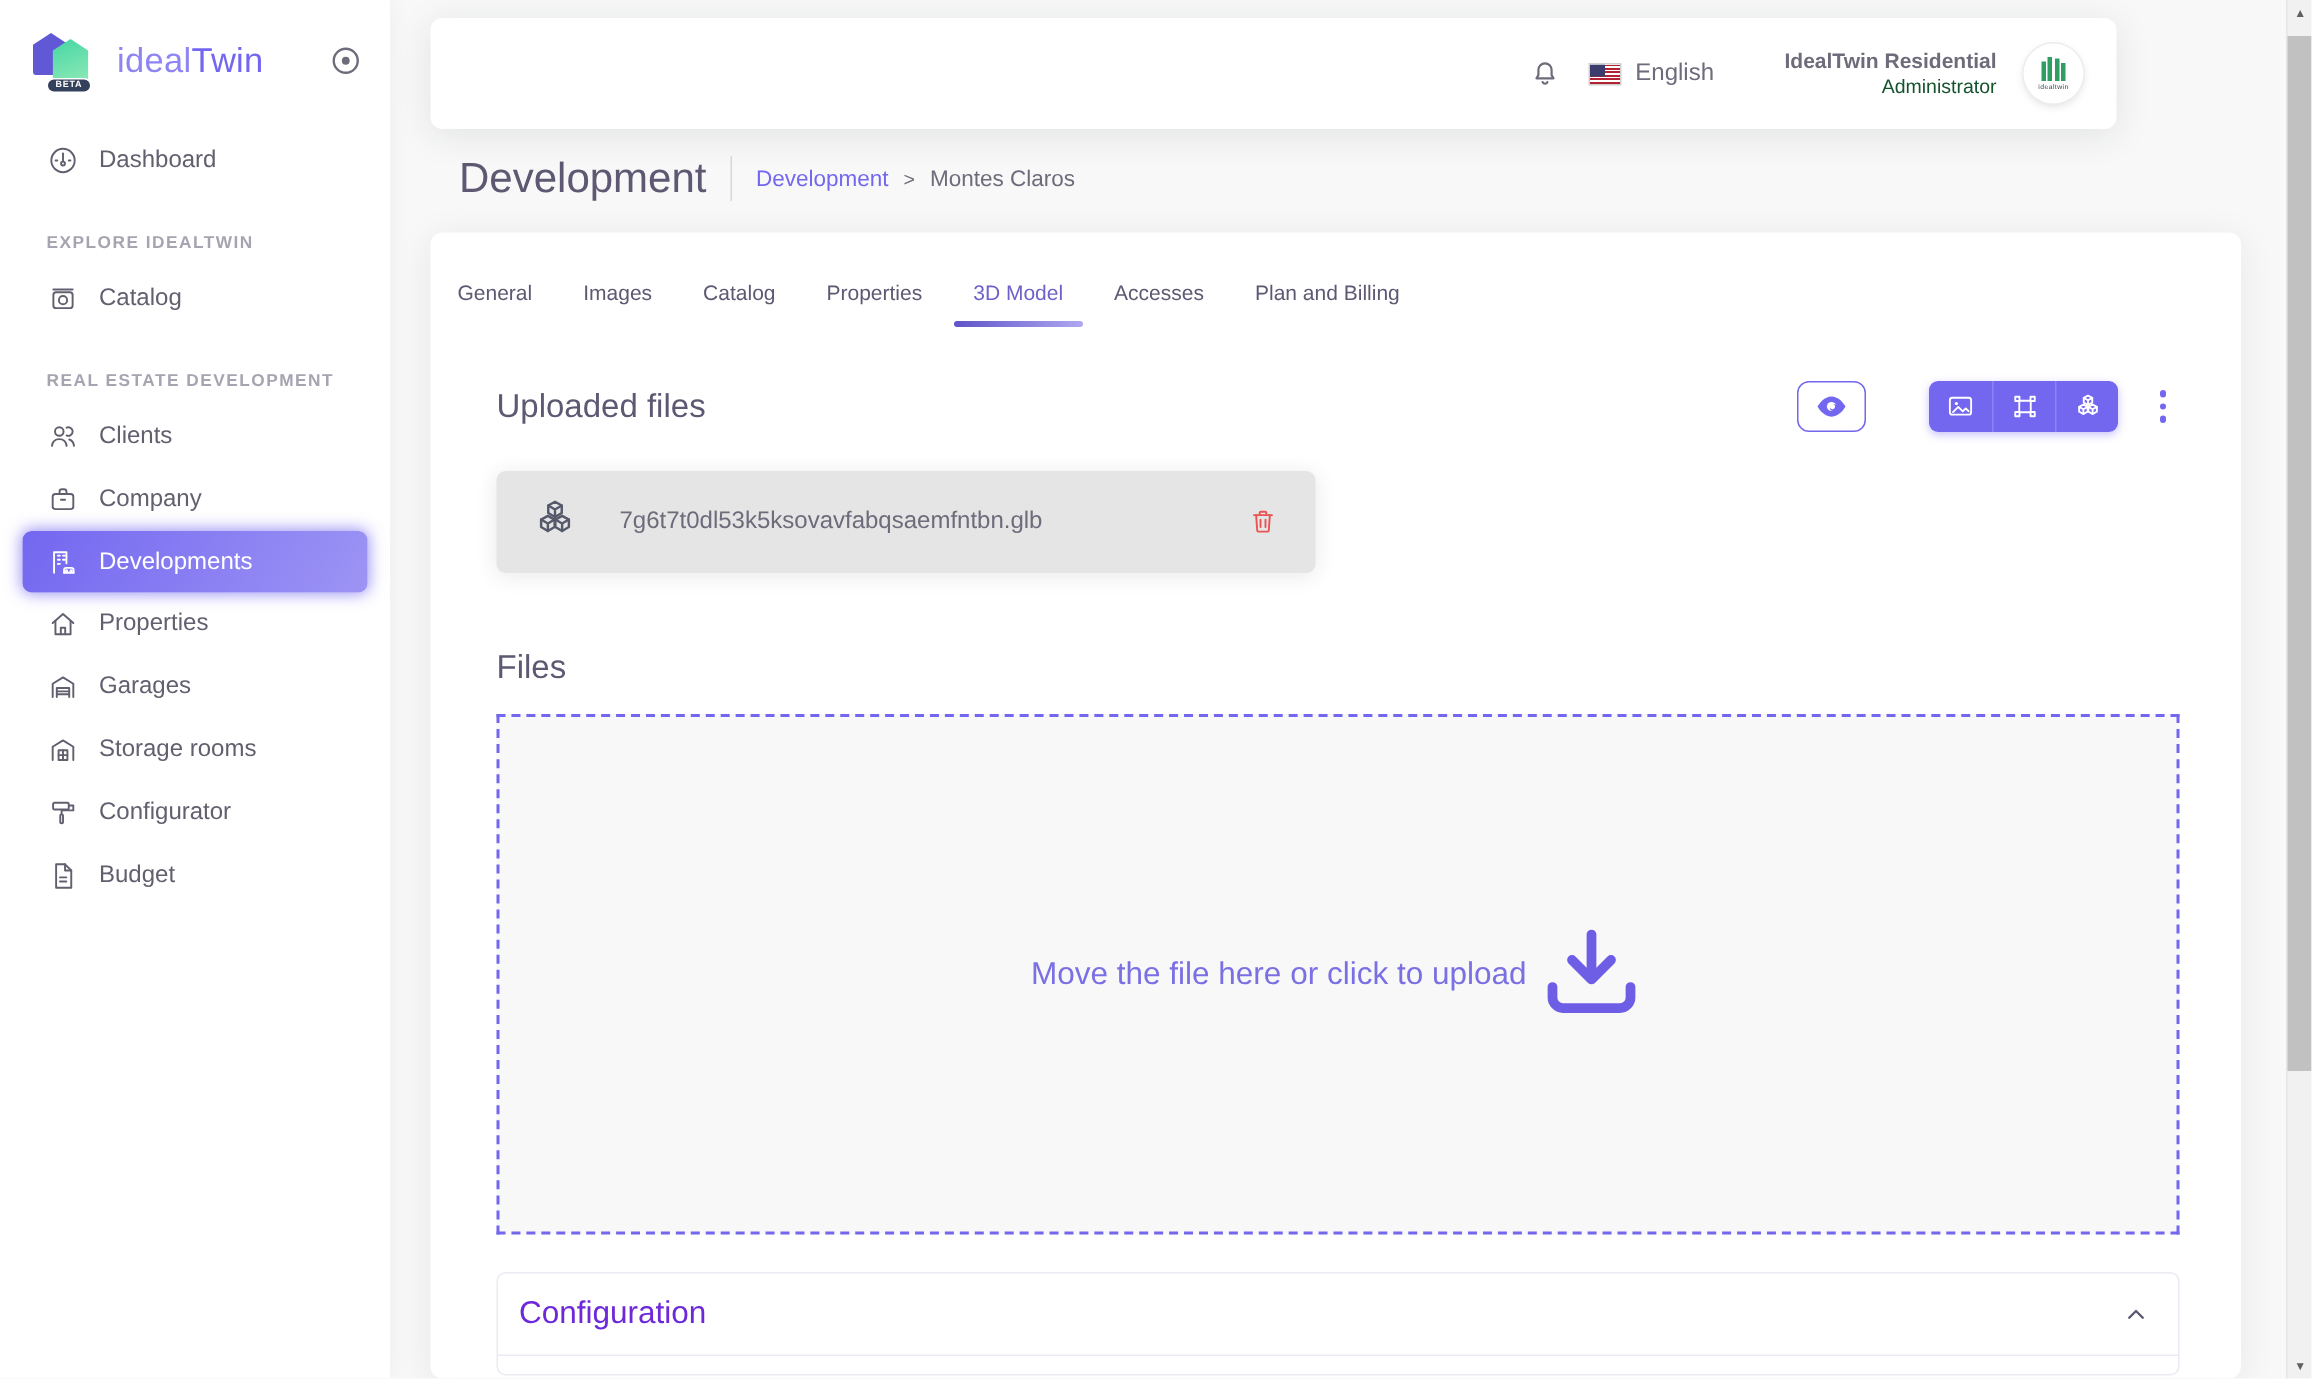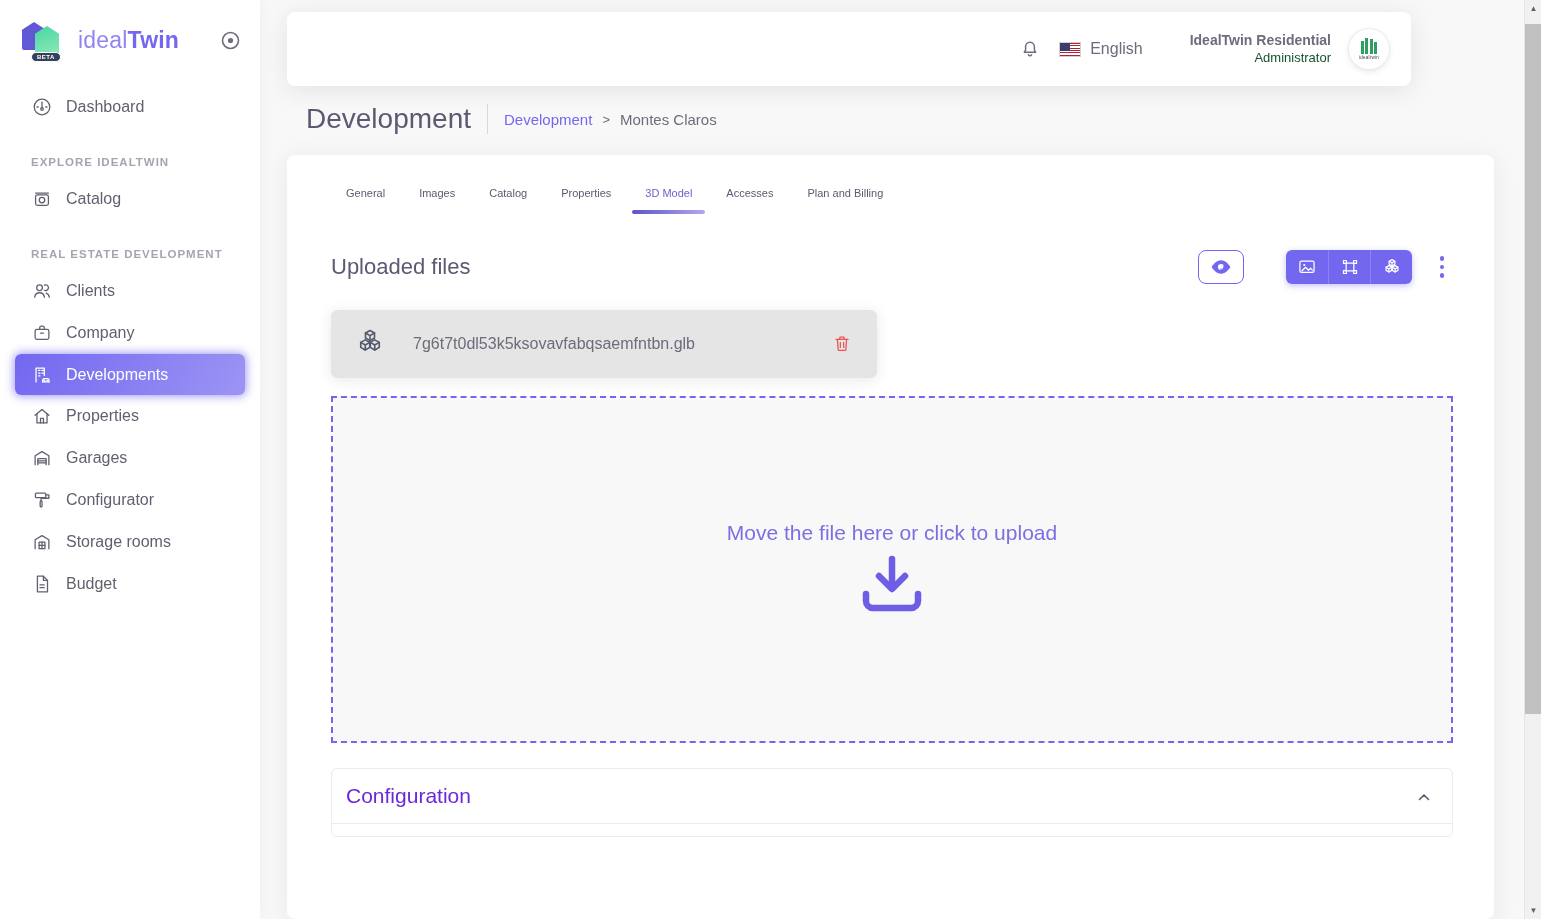--- a/index.html
+++ b/index.html
@@ -14,21 +14,21 @@
   .logo-mark { position:relative; width:44px; height:40px; flex:0 0 auto; }
   .house { position:absolute; width:24px; height:28px;
            clip-path:polygon(50% 0, 100% 28%, 100% 100%, 0 100%, 0 28%); }
   .house-purple { left:0; top:2px; background:#6158d6; border-radius:2px; }
   .house-green  { left:13px; top:6px; background:linear-gradient(160deg,#45d6a3,#8de9b6); }
   .beta-pill { position:absolute; left:9px; bottom:-2px; background:#33415c; color:#fff;
                font-size:6px; font-weight:bold; letter-spacing:.5px; padding:1px 5px;
                border-radius:6px; border:1px solid #fff; }
   .brand-text { margin-left:12px; font-size:23px; color:#7367f0; letter-spacing:.2px; }
   .brand-text .light { font-weight:400; opacity:.8; }
-  .brand-text .bold  { font-weight:700; }
+  .brand-text .bold  { font-weight:400; }
   .sidebar-toggle { margin-left:auto; color:#6e6b7b; display:flex; cursor:pointer; }
 
   .nav { margin-top:26px; }
   .nav-section { margin:28px 0 10px 31px; font-size:11.5px; font-weight:600; letter-spacing:1px;
                  color:#a6a4b0; }
   .nav-item { display:flex; align-items:center; height:42px; padding-left:31px; gap:13px;
               color:#625f6e; font-size:16px; cursor:pointer; }
   .nav-icon { width:22px; height:22px; display:flex; align-items:center; justify-content:center; }
   .nav-icon svg { width:22px; height:22px; stroke:currentColor; fill:none;
                   stroke-width:1.4; stroke-linecap:round; stroke-linejoin:round; }
@@ -73,21 +73,21 @@
   .title-divider { width:1px; height:30px; background:#d8d6de; }
   .breadcrumb { display:flex; align-items:center; gap:10px; font-size:15px; }
   .crumb-link { color:#7367f0; cursor:pointer; }
   .crumb-sep { color:#6e6b7b; font-size:13px; }
   .crumb-current { color:#6e6b7b; }
 
   
   .content-card { position:absolute; left:287px; top:155px; width:1207px; height:764px; background:#fff;
                   border-radius:8px; box-shadow:0 4px 24px rgba(34,41,47,.08); z-index:3; overflow:hidden; }
 
-  .tabs { display:flex; gap:34px; padding:32px 0 0 59px; font-size:11px; font-weight:500; color:#5e5873; }
+  .tabs { display:flex; gap:34px; padding:32px 0 0 18px; font-size:14px; font-weight:500; color:#5e5873; }
   .tab { position:relative; padding-bottom:15px; cursor:pointer; }
   .tab.active { color:#6e62c9; }
   .tab.active::after { content:""; position:absolute; left:-13px; right:-13px; bottom:0; height:4px;
                        border-radius:3px; background:linear-gradient(90deg,#5f54c8,#b0a7f1); }
 
   .section-row { display:flex; align-items:center; justify-content:space-between; padding:36px 41px 0 44px;text-align:right; }
   .section-heading { font-size:22px; font-weight:500; color:#5e5873; }
   .toolbar { display:flex; align-items:center; }
   .eye-btn { width:46px; height:34px; border:1px solid #7367f0; border-radius:8px; background:#fff;
              display:flex; align-items:center; justify-content:center; cursor:pointer; }
@@ -107,21 +107,21 @@
   .file-icon svg { width:30px; height:30px; stroke:#55596b; fill:none; stroke-width:1.3;
                    stroke-linecap:round; stroke-linejoin:round; }
   .file-name { font-size:16px; color:#6e6b7b; }
   .trash-btn { margin-left:auto; display:flex; cursor:pointer; }
   .trash-btn svg { width:22px; height:22px; stroke:#ea5455; fill:none; stroke-width:1.4;
                    stroke-linecap:round; stroke-linejoin:round; }
 
   .files-heading { margin:50px 0 0 44px; font-size:22px; font-weight:500; color:#5e5873; }
 
   .dropzone { margin:18px 41px 0 44px; height:347px; border:2px dashed #7367f0; background:#f8f8f8;
-              display:flex; flex-direction:column; align-items:center; justify-content:center;
+              display:flex; flex-direction:row; align-items:center; justify-content:center;
               gap:7px; cursor:pointer; }
   .dropzone-text { font-size:21px; color:#7a6fe3; }
   .dropzone-icon svg { stroke:#6e5ee6; fill:none; stroke-width:6.5; stroke-linecap:round; stroke-linejoin:round; }
 
   .config-card { margin:25px 41px 0 44px; background:#fff; border:1px solid #ebe9f1; border-radius:6px; }
   .config-header { display:flex; align-items:center; justify-content:space-between; height:55px;
                    padding:0 22px 0 14px; border-bottom:1px solid #ebe9f1; cursor:pointer; }
   .config-title { font-size:21px; font-weight:500; color:#6d28d9; }
   .config-chevron svg { width:12px; height:8px; stroke:#5e5873; fill:none; stroke-width:1.6;
                         stroke-linecap:round; stroke-linejoin:round; }
@@ -233,37 +233,37 @@
               <path d="M7.5 19.3v-6.6h9v6.6"></path>
               <path d="M7.5 15.2h9 M7.5 17.3h9"></path>
             </svg>
         </span>
         <span class="nav-label">Garages</span>
       </div>
 
       <div class="nav-item">
         <span class="nav-icon">
           <svg viewBox="0 0 24 24">
+              <path d="M4.5 19.3V9.6L12 5l7.5 4.6v9.7"></path>
+              <rect x="8.8" y="12.2" width="6.4" height="7.1"></rect>
+              <path d="M12 12.2v7.1 M8.8 15.7h6.4"></path>
+            </svg>
+        </span>
+        <span class="nav-label">Storage rooms</span>
+      </div>
+
+      <div class="nav-item">
+        <span class="nav-icon">
+          <svg viewBox="0 0 24 24">
               <rect x="4.8" y="4.5" width="11.4" height="5" rx="1"></rect>
               <path d="M16.2 6.5h3.3v3.6H11v2.8"></path>
               <rect x="10" y="13" width="2" height="6.5" rx="0.8"></rect>
             </svg>
         </span>
         <span class="nav-label">Configurator</span>
-      </div>
-
-      <div class="nav-item">
-        <span class="nav-icon">
-          <svg viewBox="0 0 24 24">
-              <path d="M4.5 19.3V9.6L12 5l7.5 4.6v9.7"></path>
-              <rect x="8.8" y="12.2" width="6.4" height="7.1"></rect>
-              <path d="M12 12.2v7.1 M8.8 15.7h6.4"></path>
-            </svg>
-        </span>
-        <span class="nav-label">Storage rooms</span>
       </div>
 
       <div class="nav-item">
         <span class="nav-icon">
           <svg viewBox="0 0 24 24">
               <path d="M7 3.5h6.5L18 8v12.5H7z"></path>
               <path d="M13.5 3.5V8H18"></path>
               <path d="M9.8 13h4.6 M9.8 16h4.6"></path>
             </svg>
         </span>
@@ -383,20 +383,21 @@
       <span class="trash-btn">
         <svg viewBox="0 0 24 24">
             <path d="M5.5 7h13"></path>
             <path d="M9.6 7V5.3c0-.5.4-.8.8-.8h3.2c.4 0 .8.3.8.8V7"></path>
             <path d="M7 7l.8 11.2c0 .5.4.8.9.8h6.6c.5 0 .9-.3.9-.8L17 7"></path>
             <path d="M10.2 10.3v5.4 M13.8 10.3v5.4"></path>
           </svg>
       </span>
     </div>
 
+    <div class="files-heading">Files</div>
 
     <div class="dropzone">
       <span class="dropzone-text">Move the file here or click to upload</span>
       <span class="dropzone-icon">
         <svg width="72" height="62" viewBox="0 0 72 62">
           <path d="M10 42v7a7 7 0 007 7h38a7 7 0 007-7v-7"></path>
           <path d="M36 7v29"></path>
           <path d="M23 24l13 13 13-13"></path>
         </svg>
       </span>

